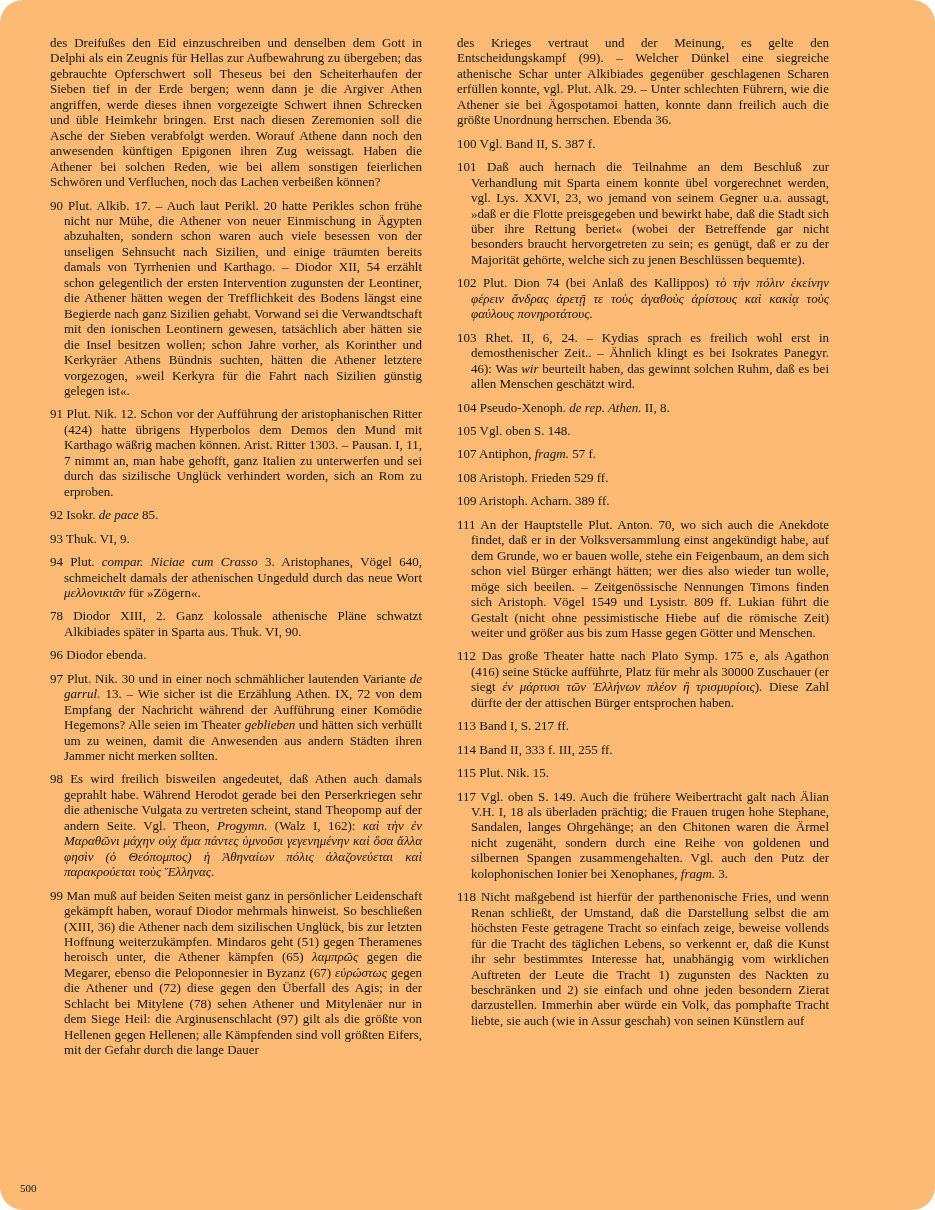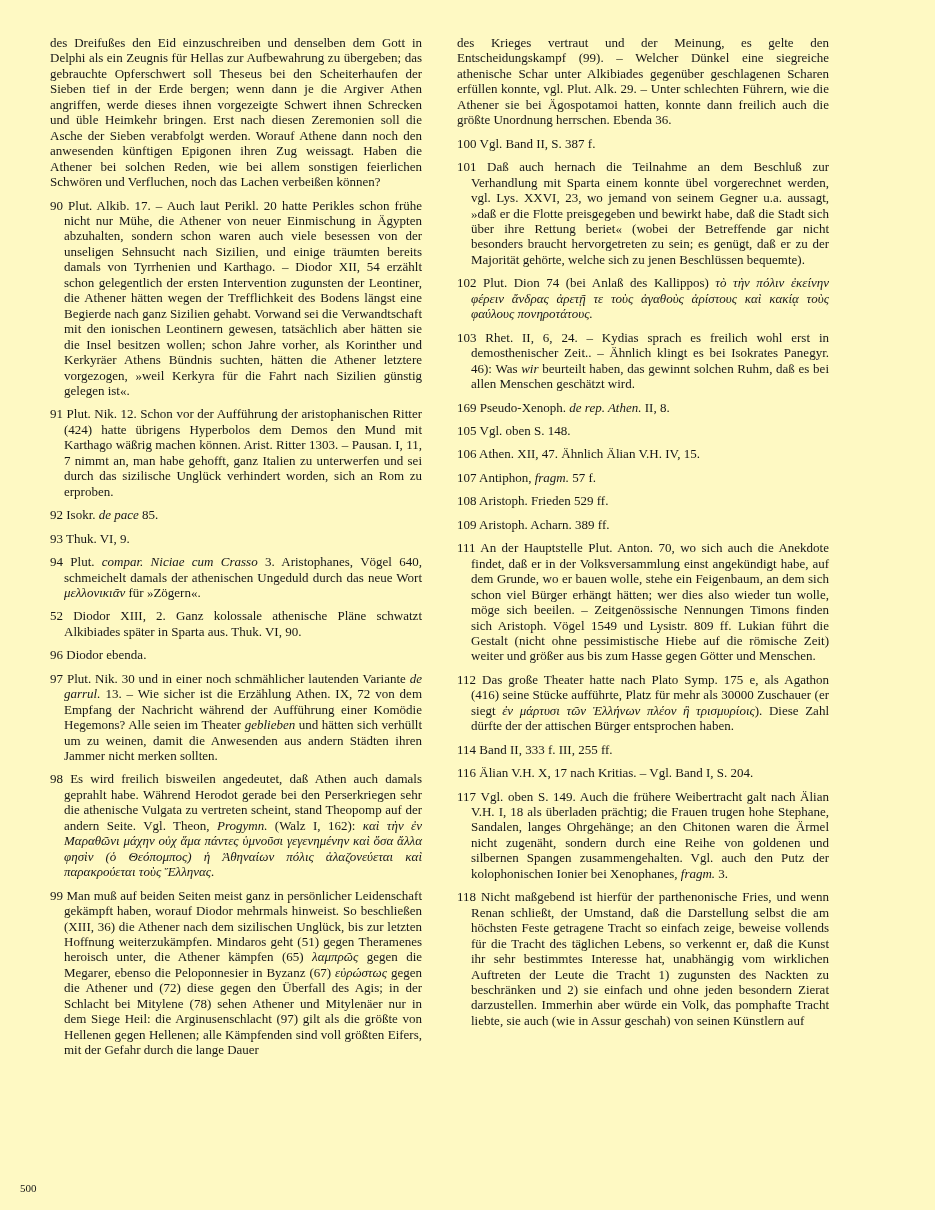--- a/index.html
+++ b/index.html
@@ -8,21 +8,22 @@
     width: 935px;
     height: 1210px;
     position: relative;
     font-family: "Liberation Serif", "DejaVu Serif", serif;
     color: #161616;
     overflow: hidden;
   }
   .page {
     position: absolute;
     inset: 0;
-    background: #fef9c3;
+    background: #fdba74;
+    border-radius: 23px;
   }
   .columns {
     position: absolute;
     top: 35px;
     left: 50px;
     width: 780px;
     display: flex;
     gap: 35px;
     align-items: flex-start;
   }
@@ -58,40 +59,40 @@
 
 <div class="page">
   <div class="columns">
     <div class="column" id="col-left">
         <p class="cont"><span>des Dreifußes den Eid einzuschreiben und denselben dem Gott in Delphi als ein Zeugnis für Hellas zur Aufbewahrung zu übergeben; das gebrauchte Opferschwert soll Theseus bei den Scheiterhaufen der Sieben tief in der Erde bergen; wenn dann je die Argiver Athen angriffen, werde dieses ihnen vorgezeigte Schwert ihnen Schrecken und üble Heimkehr bringen. Erst nach diesen Zeremonien soll die Asche der Sieben verabfolgt werden. Worauf Athene dann noch den anwesenden künftigen Epigonen ihren Zug weissagt. Haben die Athener bei solchen Reden, wie bei allem sonstigen feierlichen Schwören und Verfluchen, noch das Lachen verbeißen können?</span></p>
         <p class="note"><span class="num">90</span> <span>Plut. Alkib. 17. – Auch laut Perikl. 20 hatte Perikles schon frühe nicht nur Mühe, die Athener von neuer Einmischung in Ägypten abzuhalten, sondern schon waren auch viele besessen von der unseligen Sehnsucht nach Sizilien, und einige träumten bereits damals von Tyrrhenien und Karthago. – Diodor XII, 54 erzählt schon gelegentlich der ersten Intervention zugunsten der Leontiner, die Athener hätten wegen der Trefflichkeit des Bodens längst eine Begierde nach ganz Sizilien gehabt. Vorwand sei die Verwandtschaft mit den ionischen Leontinern gewesen, tatsächlich aber hätten sie die Insel besitzen wollen; schon Jahre vorher, als Korinther und Kerkyräer Athens Bündnis suchten, hätten die Athener letztere vorgezogen, »weil Kerkyra für die Fahrt nach Sizilien günstig gelegen ist«.</span></p>
         <p class="note"><span class="num">91</span> <span>Plut. Nik. 12. Schon vor der Aufführung der aristophanischen Ritter (424) hatte übrigens Hyperbolos dem Demos den Mund mit Karthago wäßrig machen können. Arist. Ritter 1303. – Pausan. I, 11, 7 nimmt an, man habe gehofft, ganz Italien zu unterwerfen und sei durch das sizilische Unglück verhindert worden, sich an Rom zu erproben.</span></p>
         <p class="note"><span class="num">92</span> <span>Isokr. </span><em>de pace</em><span> 85.</span></p>
         <p class="note"><span class="num">93</span> <span>Thuk. VI, 9.</span></p>
         <p class="note"><span class="num">94</span> <span>Plut. </span><em>compar. Niciae cum Crasso</em><span> 3. Aristophanes, Vögel 640, schmeichelt damals der athenischen Ungeduld durch das neue Wort </span><em>μελλονικιᾶν</em><span> für »Zögern«.</span></p>
-        <p class="note"><span class="num">52</span> <span>Diodor XIII, 2. Ganz kolossale athenische Pläne schwatzt Alkibiades später in Sparta aus. Thuk. VI, 90.</span></p>
+        <p class="note"><span class="num">78</span> <span>Diodor XIII, 2. Ganz kolossale athenische Pläne schwatzt Alkibiades später in Sparta aus. Thuk. VI, 90.</span></p>
         <p class="note"><span class="num">96</span> <span>Diodor ebenda.</span></p>
         <p class="note"><span class="num">97</span> <span>Plut. Nik. 30 und in einer noch schmählicher lautenden Variante </span><em>de garrul.</em><span> 13. – Wie sicher ist die Erzählung Athen. IX, 72 von dem Empfang der Nachricht während der Aufführung einer Komödie Hegemons? Alle seien im Theater </span><em>geblieben</em><span> und hätten sich verhüllt um zu weinen, damit die Anwesenden aus andern Städten ihren Jammer nicht merken sollten.</span></p>
         <p class="note"><span class="num">98</span> <span>Es wird freilich bisweilen angedeutet, daß Athen auch damals geprahlt habe. Während Herodot gerade bei den Perserkriegen sehr die athenische Vulgata zu vertreten scheint, stand Theopomp auf der andern Seite. Vgl. Theon, </span><em>Progymn.</em><span> (Walz I, 162): </span><em>καὶ τὴν ἐν Μαραθῶνι μάχην οὐχ ἅμα πάντες ὑμνοῦσι γεγενημένην καὶ ὅσα ἄλλα φησὶν (ὁ Θεόπομπος) ἡ Ἀθηναίων πόλις ἀλαζονεύεται καὶ παρακρούεται τοὺς Ἕλληνας.</em></p>
         <p class="note"><span class="num">99</span> <span>Man muß auf beiden Seiten meist ganz in persönlicher Leidenschaft gekämpft haben, worauf Diodor mehrmals hinweist. So beschließen (XIII, 36) die Athener nach dem sizilischen Unglück, bis zur letzten Hoffnung weiterzukämpfen. Mindaros geht (51) gegen Theramenes heroisch unter, die Athener kämpfen (65) </span><em>λαμπρῶς</em><span> gegen die Megarer, ebenso die Peloponnesier in Byzanz (67) </span><em>εὐρώστως</em><span> gegen die Athener und (72) diese gegen den Überfall des Agis; in der Schlacht bei Mitylene (78) sehen Athener und Mitylenäer nur in dem Siege Heil: die Arginusenschlacht (97) gilt als die größte von Hellenen gegen Hellenen; alle Kämpfenden sind voll größten Eifers, mit der Gefahr durch die lange Dauer</span></p>
       </div>
     <div class="column" id="col-right">
         <p class="cont"><span>des Krieges vertraut und der Meinung, es gelte den Entscheidungskampf (99). – Welcher Dünkel eine siegreiche athenische Schar unter Alkibiades gegenüber geschlagenen Scharen erfüllen konnte, vgl. Plut. Alk. 29. – Unter schlechten Führern, wie die Athener sie bei Ägospotamoi hatten, konnte dann freilich auch die größte Unordnung herrschen. Ebenda 36.</span></p>
         <p class="note"><span class="num">100</span> <span>Vgl. Band II, S. 387 f.</span></p>
         <p class="note"><span class="num">101</span> <span>Daß auch hernach die Teilnahme an dem Beschluß zur Verhandlung mit Sparta einem konnte übel vorgerechnet werden, vgl. Lys. XXVI, 23, wo jemand von seinem Gegner u.a. aussagt, »daß er die Flotte preisgegeben und bewirkt habe, daß die Stadt sich über ihre Rettung beriet« (wobei der Betreffende gar nicht besonders braucht hervorgetreten zu sein; es genügt, daß er zu der Majorität gehörte, welche sich zu jenen Beschlüssen bequemte).</span></p>
         <p class="note"><span class="num">102</span> <span>Plut. Dion 74 (bei Anlaß des Kallippos) </span><em>τὸ τὴν πόλιν ἐκείνην φέρειν ἄνδρας ἀρετῇ τε τοὺς ἀγαθοὺς ἀρίστους καὶ κακίᾳ τοὺς φαύλους πονηροτάτους.</em></p>
         <p class="note"><span class="num">103</span> <span>Rhet. II, 6, 24. – Kydias sprach es freilich wohl erst in demosthenischer Zeit.. – Ähnlich klingt es bei Isokrates Panegyr. 46): Was </span><em>wir</em><span> beurteilt haben, das gewinnt solchen Ruhm, daß es bei allen Menschen geschätzt wird.</span></p>
-        <p class="note"><span class="num">169</span> <span>Pseudo-Xenoph. </span><em>de rep. Athen.</em><span> II, 8.</span></p>
+        <p class="note"><span class="num">104</span> <span>Pseudo-Xenoph. </span><em>de rep. Athen.</em><span> II, 8.</span></p>
         <p class="note"><span class="num">105</span> <span>Vgl. oben S. 148.</span></p>
-        <p class="note"><span class="num">106</span> <span>Athen. XII, 47. Ähnlich Älian V.H. IV, 15.</span></p>
         <p class="note"><span class="num">107</span> <span>Antiphon, </span><em>fragm.</em><span> 57 f.</span></p>
         <p class="note"><span class="num">108</span> <span>Aristoph. Frieden 529 ff.</span></p>
         <p class="note"><span class="num">109</span> <span>Aristoph. Acharn. 389 ff.</span></p>
         <p class="note"><span class="num">111</span> <span>An der Hauptstelle Plut. Anton. 70, wo sich auch die Anekdote findet, daß er in der Volksversammlung einst angekündigt habe, auf dem Grunde, wo er bauen wolle, stehe ein Feigenbaum, an dem sich schon viel Bürger erhängt hätten; wer dies also wieder tun wolle, möge sich beeilen. – Zeitgenössische Nennungen Timons finden sich Aristoph. Vögel 1549 und Lysistr. 809 ff. Lukian führt die Gestalt (nicht ohne pessimistische Hiebe auf die römische Zeit) weiter und größer aus bis zum Hasse gegen Götter und Menschen.</span></p>
         <p class="note"><span class="num">112</span> <span>Das große Theater hatte nach Plato Symp. 175 e, als Agathon (416) seine Stücke aufführte, Platz für mehr als 30000 Zuschauer (er siegt </span><em>ἐν μάρτυσι τῶν Ἑλλήνων πλέον ἢ τρισμυρίοις</em><span>). Diese Zahl dürfte der der attischen Bürger entsprochen haben.</span></p>
+        <p class="note"><span class="num">113</span> <span>Band I, S. 217 ff.</span></p>
         <p class="note"><span class="num">114</span> <span>Band II, 333 f. III, 255 ff.</span></p>
-        <p class="note"><span class="num">116</span> <span>Älian V.H. X, 17 nach Kritias. – Vgl. Band I, S. 204.</span></p>
+        <p class="note"><span class="num">115</span> <span>Plut. Nik. 15.</span></p>
         <p class="note"><span class="num">117</span> <span>Vgl. oben S. 149. Auch die frühere Weibertracht galt nach Älian V.H. I, 18 als überladen prächtig; die Frauen trugen hohe Stephane, Sandalen, langes Ohrgehänge; an den Chitonen waren die Ärmel nicht zugenäht, sondern durch eine Reihe von goldenen und silbernen Spangen zusammengehalten. Vgl. auch den Putz der kolophonischen Ionier bei Xenophanes, </span><em>fragm.</em><span> 3.</span></p>
         <p class="note"><span class="num">118</span> <span>Nicht maßgebend ist hierfür der parthenonische Fries, und wenn Renan schließt, der Umstand, daß die Darstellung selbst die am höchsten Feste getragene Tracht so einfach zeige, beweise vollends für die Tracht des täglichen Lebens, so verkennt er, daß die Kunst ihr sehr bestimmtes Interesse hat, unabhängig vom wirklichen Auftreten der Leute die Tracht 1) zugunsten des Nackten zu beschränken und 2) sie einfach und ohne jeden besondern Zierat darzustellen. Immerhin aber würde ein Volk, das pomphafte Tracht liebte, sie auch (wie in Assur geschah) von seinen Künstlern auf</span></p>
       </div>
   </div>
   <div class="page-number">500</div>
 </div>
 
 </body></html>

